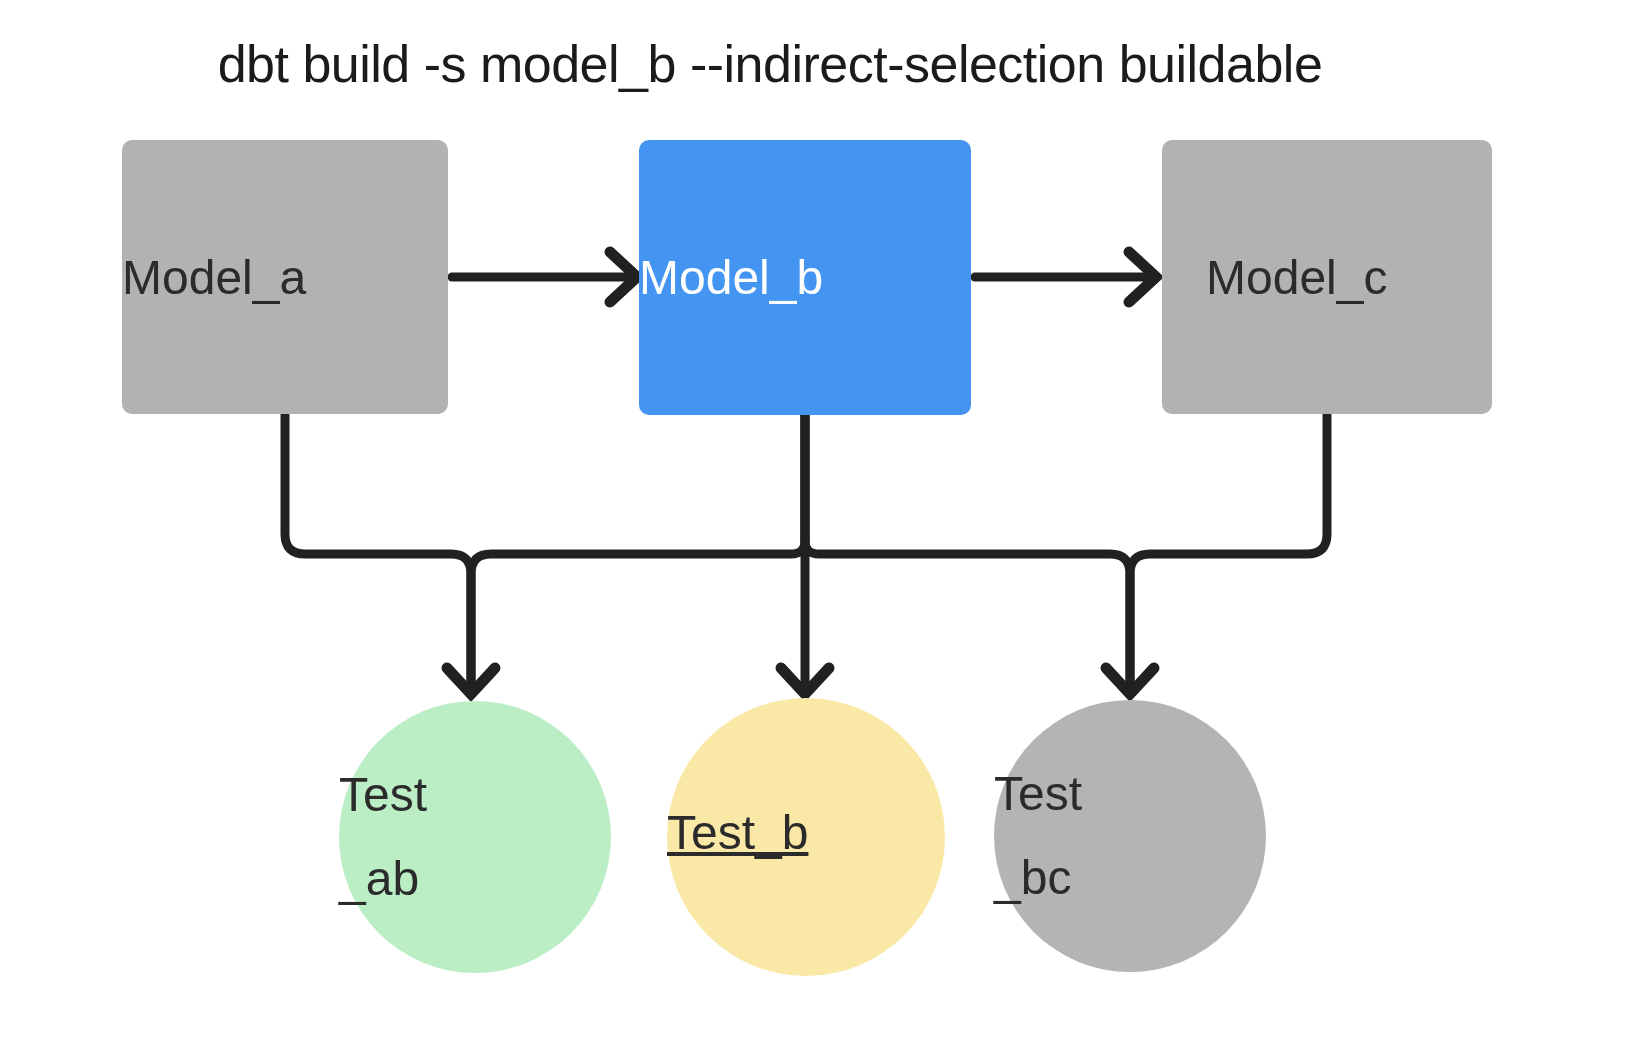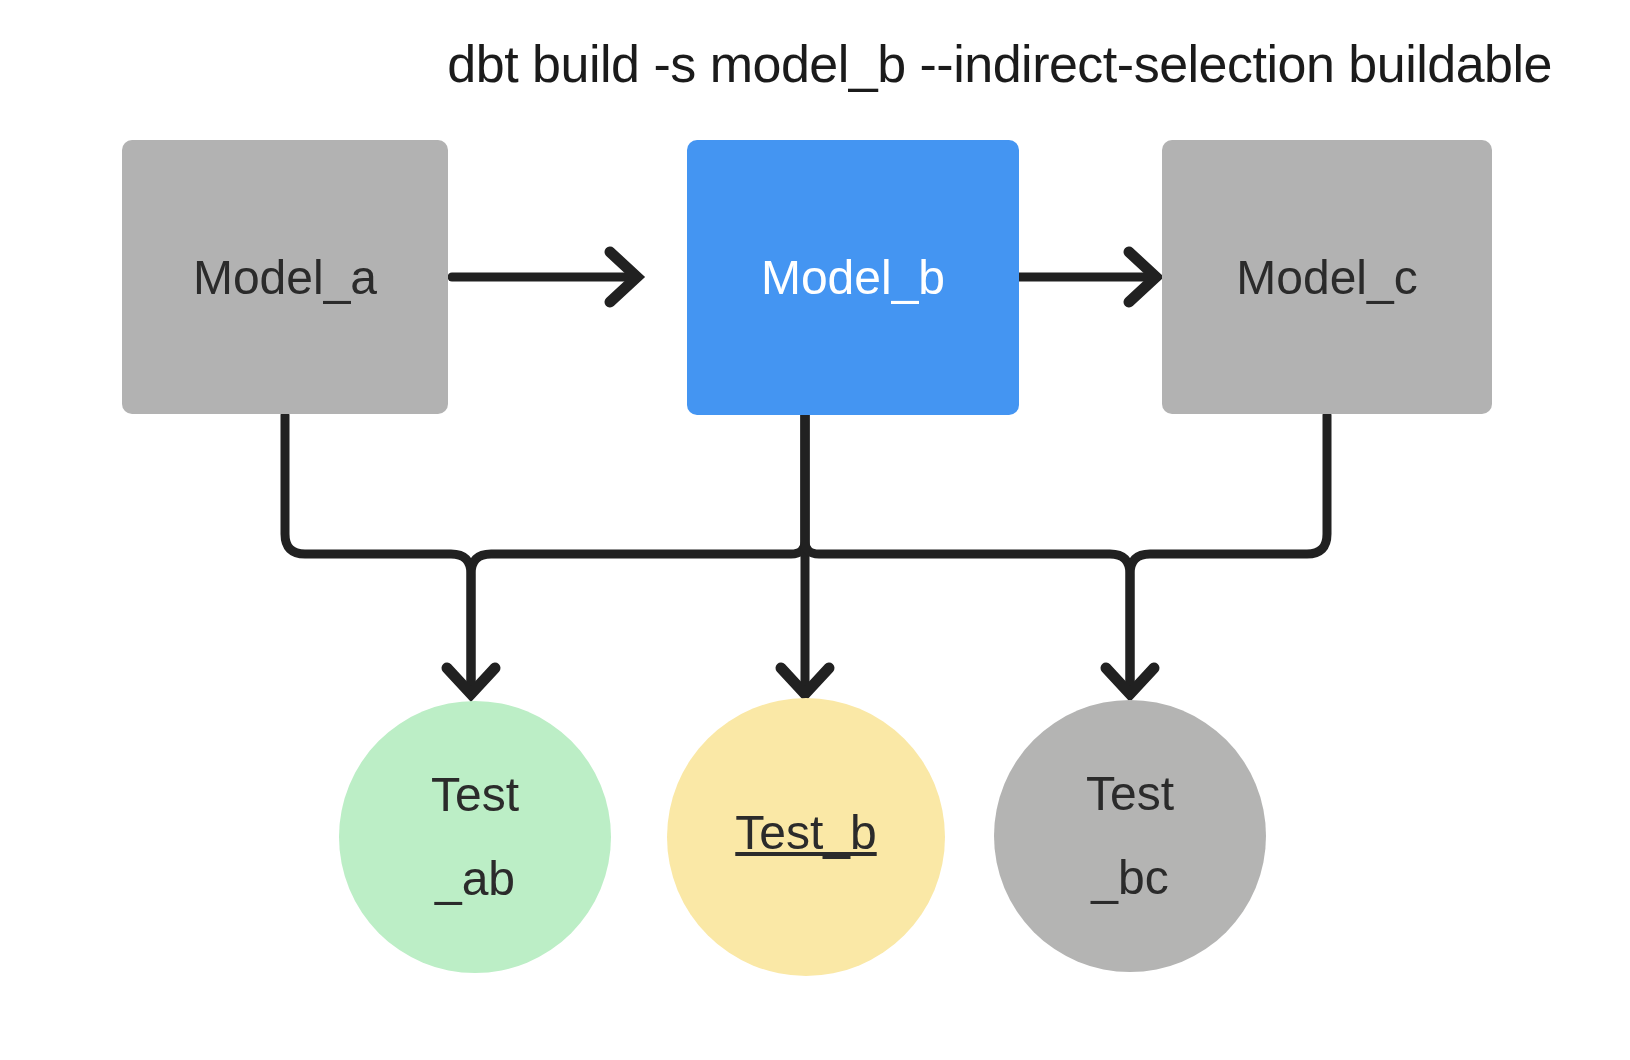--- a/index.html
+++ b/index.html
@@ -9,41 +9,41 @@
   }
   *{margin:0;padding:0;box-sizing:border-box;}
   html,body{width:1630px;height:1060px;}
   body{
     background:var(--canvas);
     font-family:"Liberation Sans", sans-serif;
     position:relative;
     overflow:hidden;
   }
   .title{
-    position:absolute; top:34px; left:16px; width:1536px;
-    text-align:right; font-size:52px; font-weight:500;
+    position:absolute; top:34px; left:2px; width:1536px;
+    text-align:center; font-size:52px; font-weight:500;
     color:var(--title); letter-spacing:-0.5px;
   }
   .edges-svg{position:absolute; left:0; top:0; width:1630px; height:1060px;}
   .edge-path{fill:none; stroke:var(--edge); stroke-width:9; stroke-linecap:round;}
   .edge-head{fill:none; stroke:var(--edge); stroke-width:11; stroke-linecap:round; stroke-linejoin:miter;}
   .node{
     position:absolute; display:flex; flex-direction:column;
-    align-items:center; justify-content:center;
+    align-items:flex-start; justify-content:center;
     font-size:48px; color:var(--text-dark);
   }
   .rect{border-radius:10px; background:var(--node-gray);}
-  .rect.blue{background:var(--node-blue); color:var(--text-light);margin-left:48px;}
+  .rect.blue{background:var(--node-blue); color:var(--text-light);}
   .circle{border-radius:50%; line-height:84px; text-align:center;}
   .circle.green{background:var(--node-green); left:339px; top:701px; width:272px; height:272px;}
   .circle.yellow{background:var(--node-yellow); left:667px; top:698px; width:278px; height:278px; line-height:normal; padding-bottom:10px;text-decoration:underline;}
   .circle.gray{background:var(--node-gray-circle); left:994px; top:700px; width:272px; height:272px;}
   #model-a{left:122px; top:140px; width:326px; height:274px;}
   #model-b{left:639px; top:140px; width:332px; height:275px;}
-  #model-c{left:1162px; top:140px; width:330px; height:274px;}
+  #model-c{left:1162px; top:140px; width:330px; height:274px;padding-left:44px;}
 </style>
 </head>
 <body>
 
 <div class="title">dbt build -s model_b --indirect-selection buildable</div>
 
 <svg class="edges-svg" viewBox="0 0 1630 1060" aria-hidden="true">
 
   <path class="edge-path" d="M452 277 L628 277"></path>
   <polyline class="edge-head" points="610,252 637,277 610,302"></polyline>

